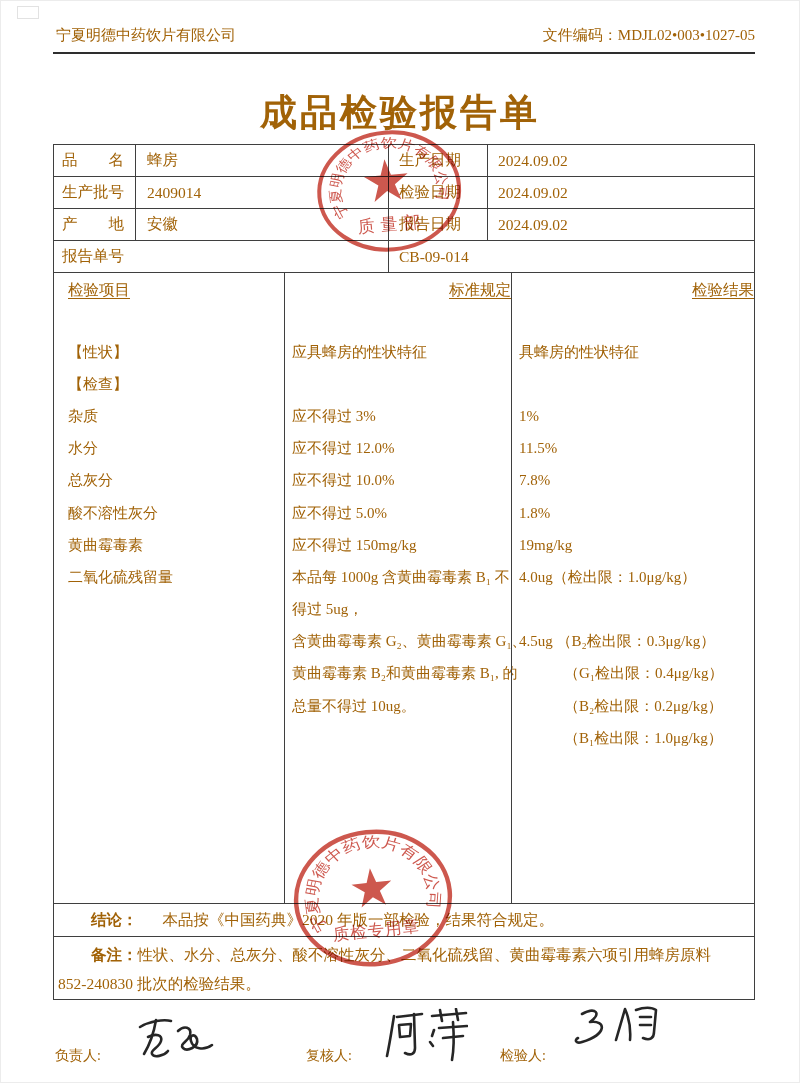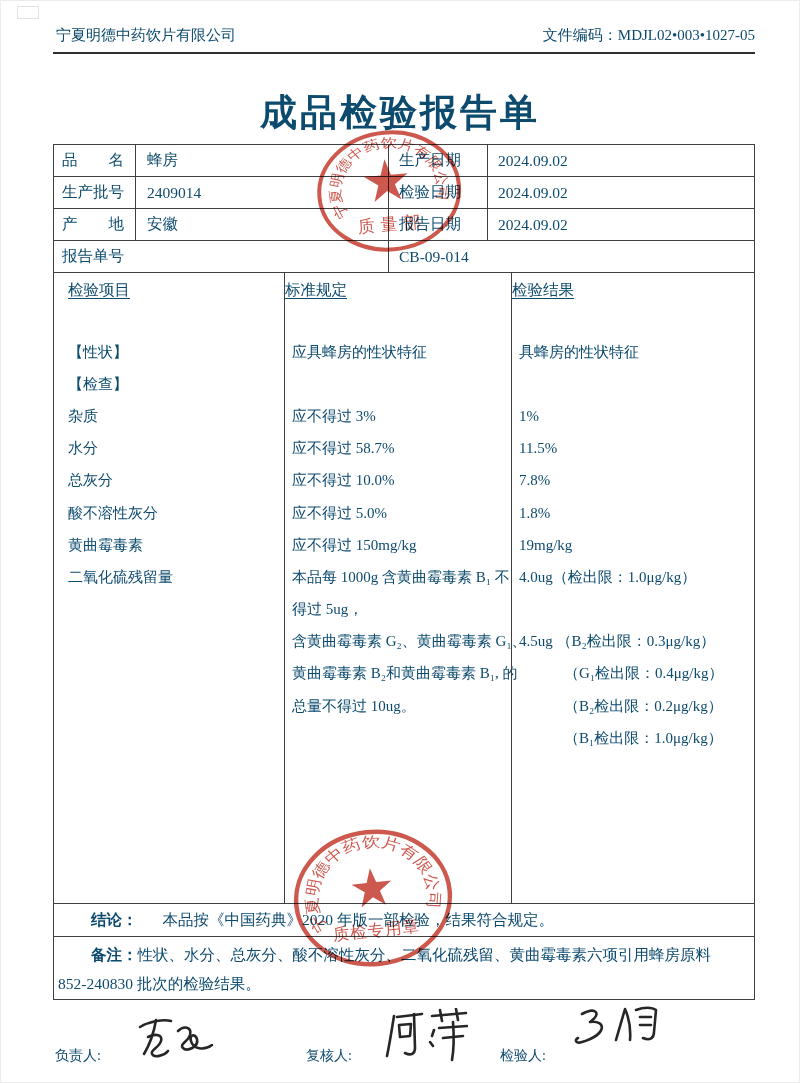--- a/index.html
+++ b/index.html
@@ -1,18 +1,18 @@
 <!DOCTYPE html>
 <html><head>
 <meta charset="utf-8">
 <style>
   html,body { margin:0; padding:0; background:#ffffff; }
   .page {
     position:relative; width:800px; height:1083px; background:#fff;
-    font-family:"Liberation Serif","DejaVu Serif",serif; color:#0c4a6e;
+    font-family:"Liberation Serif","DejaVu Serif",serif; color:#a16207;
     overflow:hidden; box-shadow: inset 0 0 0 1px #ececec;
   }
   .artifact { position:absolute; left:17px; top:6px; width:20px; height:11px; border:1px solid #e2e2e2; }
   .tophead { position:absolute; left:56px; top:26px; width:699px; display:flex; justify-content:space-between; font-size:15px; }
   .toprule { position:absolute; left:53px; top:52px; width:702px; height:2px; background:#2e2e2e; }
   .title { position:absolute; left:0; top:88px; width:100%; text-align:center; font-size:37px; font-weight:bold; letter-spacing:3px; }
 
   .doc-table { position:absolute; left:53px; top:144px; width:702px; height:856px; border:1px solid #3f3f3f; box-sizing:border-box; }
   .info-grid { display:grid; grid-template-columns:82px 253px 99px 266px; grid-auto-rows:32px; }
   .ig-cell { border-bottom:1px solid #3f3f3f; display:flex; align-items:center; font-size:15.5px; box-sizing:border-box; white-space:pre; }
@@ -24,21 +24,21 @@
   .span2a { grid-column:1/3; }
   .span2b { grid-column:3/5; }
 
   .main-section { position:absolute; left:0; top:128px; width:700px; height:630px; display:flex; }
   .mcol { box-sizing:border-box; position:relative; }
   .mcol1 { width:230px; }
   .mcol2 { width:227px; border-left:1px solid #3f3f3f; }
   .mcol3 { width:243px; border-left:1px solid #3f3f3f; }
   .mhead { margin-top:7px; height:24px; font-size:15.5px; }
   .mcol1 .mhead { padding-left:14px; }
-  .mcol2 .mhead, .mcol3 .mhead { text-align:left; }
+  .mcol2 .mhead, .mcol3 .mhead { text-align:right; }
   .mhead span { text-decoration:underline; text-underline-offset:3px; }
   .lines { position:absolute; top:63px; left:0; right:0; }
   .line { height:32.2px; display:flex; align-items:center; font-size:15px; white-space:pre; }
   .mcol1 .line { padding-left:14px; }
   .mcol2 .line { padding-left:7px; }
   .mcol3 .line { padding-left:7px; }
 
   .concl-row { position:absolute; left:0; top:758px; width:700px; height:33px; border-top:1px solid #3f3f3f; box-sizing:border-box; display:flex; align-items:center; font-size:15.5px; padding-left:37px; white-space:pre;gap:25px; }
   .blabel { font-weight:bold; }
   .remark-row { position:absolute; left:0; top:791px; width:700px; height:65px; border-top:1px solid #3f3f3f; box-sizing:border-box; padding-top:4px; font-size:15.5px; }
@@ -101,21 +101,21 @@
             <div class="line">黄曲霉毒素</div>
             <div class="line">二氧化硫残留量</div>
           </div>
       </div>
       <div class="mcol mcol2">
         <div class="mhead"><span>标准规定</span></div>
         <div class="lines">
             <div class="line">应具蜂房的性状特征</div>
             <div class="line"></div>
             <div class="line">应不得过 3%</div>
-            <div class="line">应不得过 58.7%</div>
+            <div class="line">应不得过 12.0%</div>
             <div class="line">应不得过 10.0%</div>
             <div class="line">应不得过 5.0%</div>
             <div class="line">应不得过 150mg/kg</div>
             <div class="line">本品每 1000g 含黄曲霉毒素 B₁ 不</div>
             <div class="line">得过 5ug，</div>
             <div class="line">含黄曲霉毒素 G₂、黄曲霉毒素 G₁、</div>
             <div class="line">黄曲霉毒素 B₂和黄曲霉毒素 B₁, 的</div>
             <div class="line">总量不得过 10ug。</div>
           </div>
       </div>

